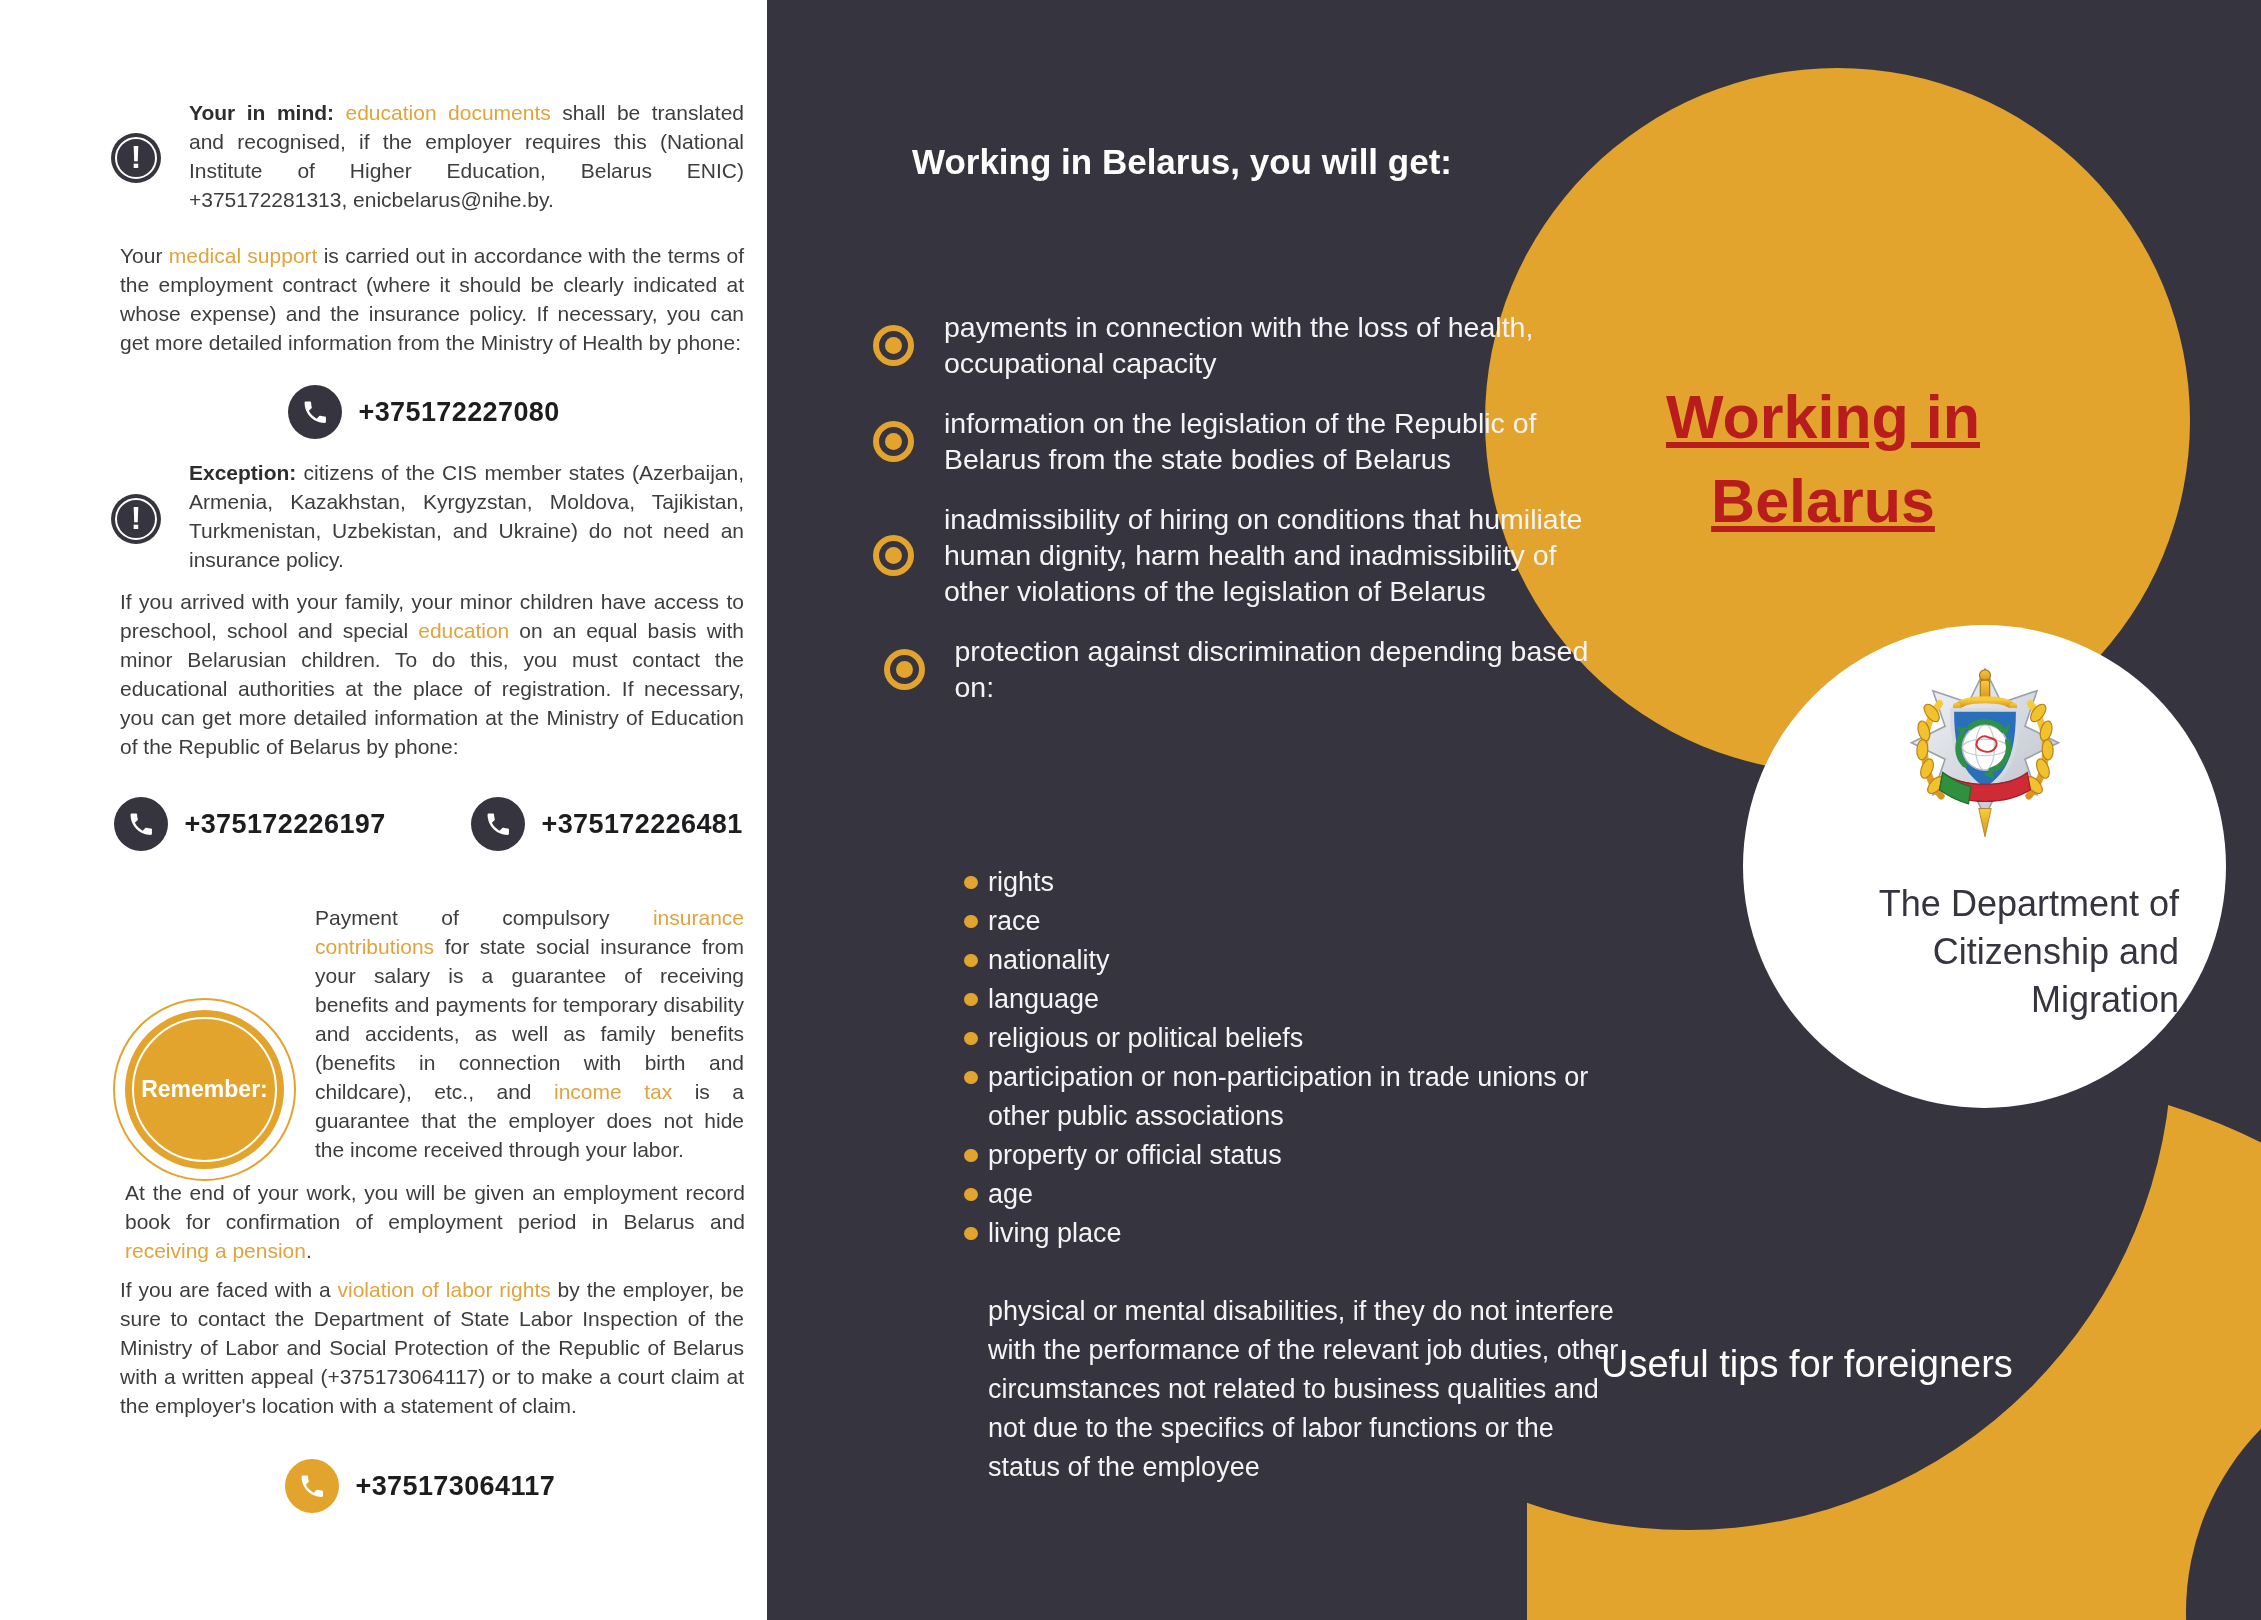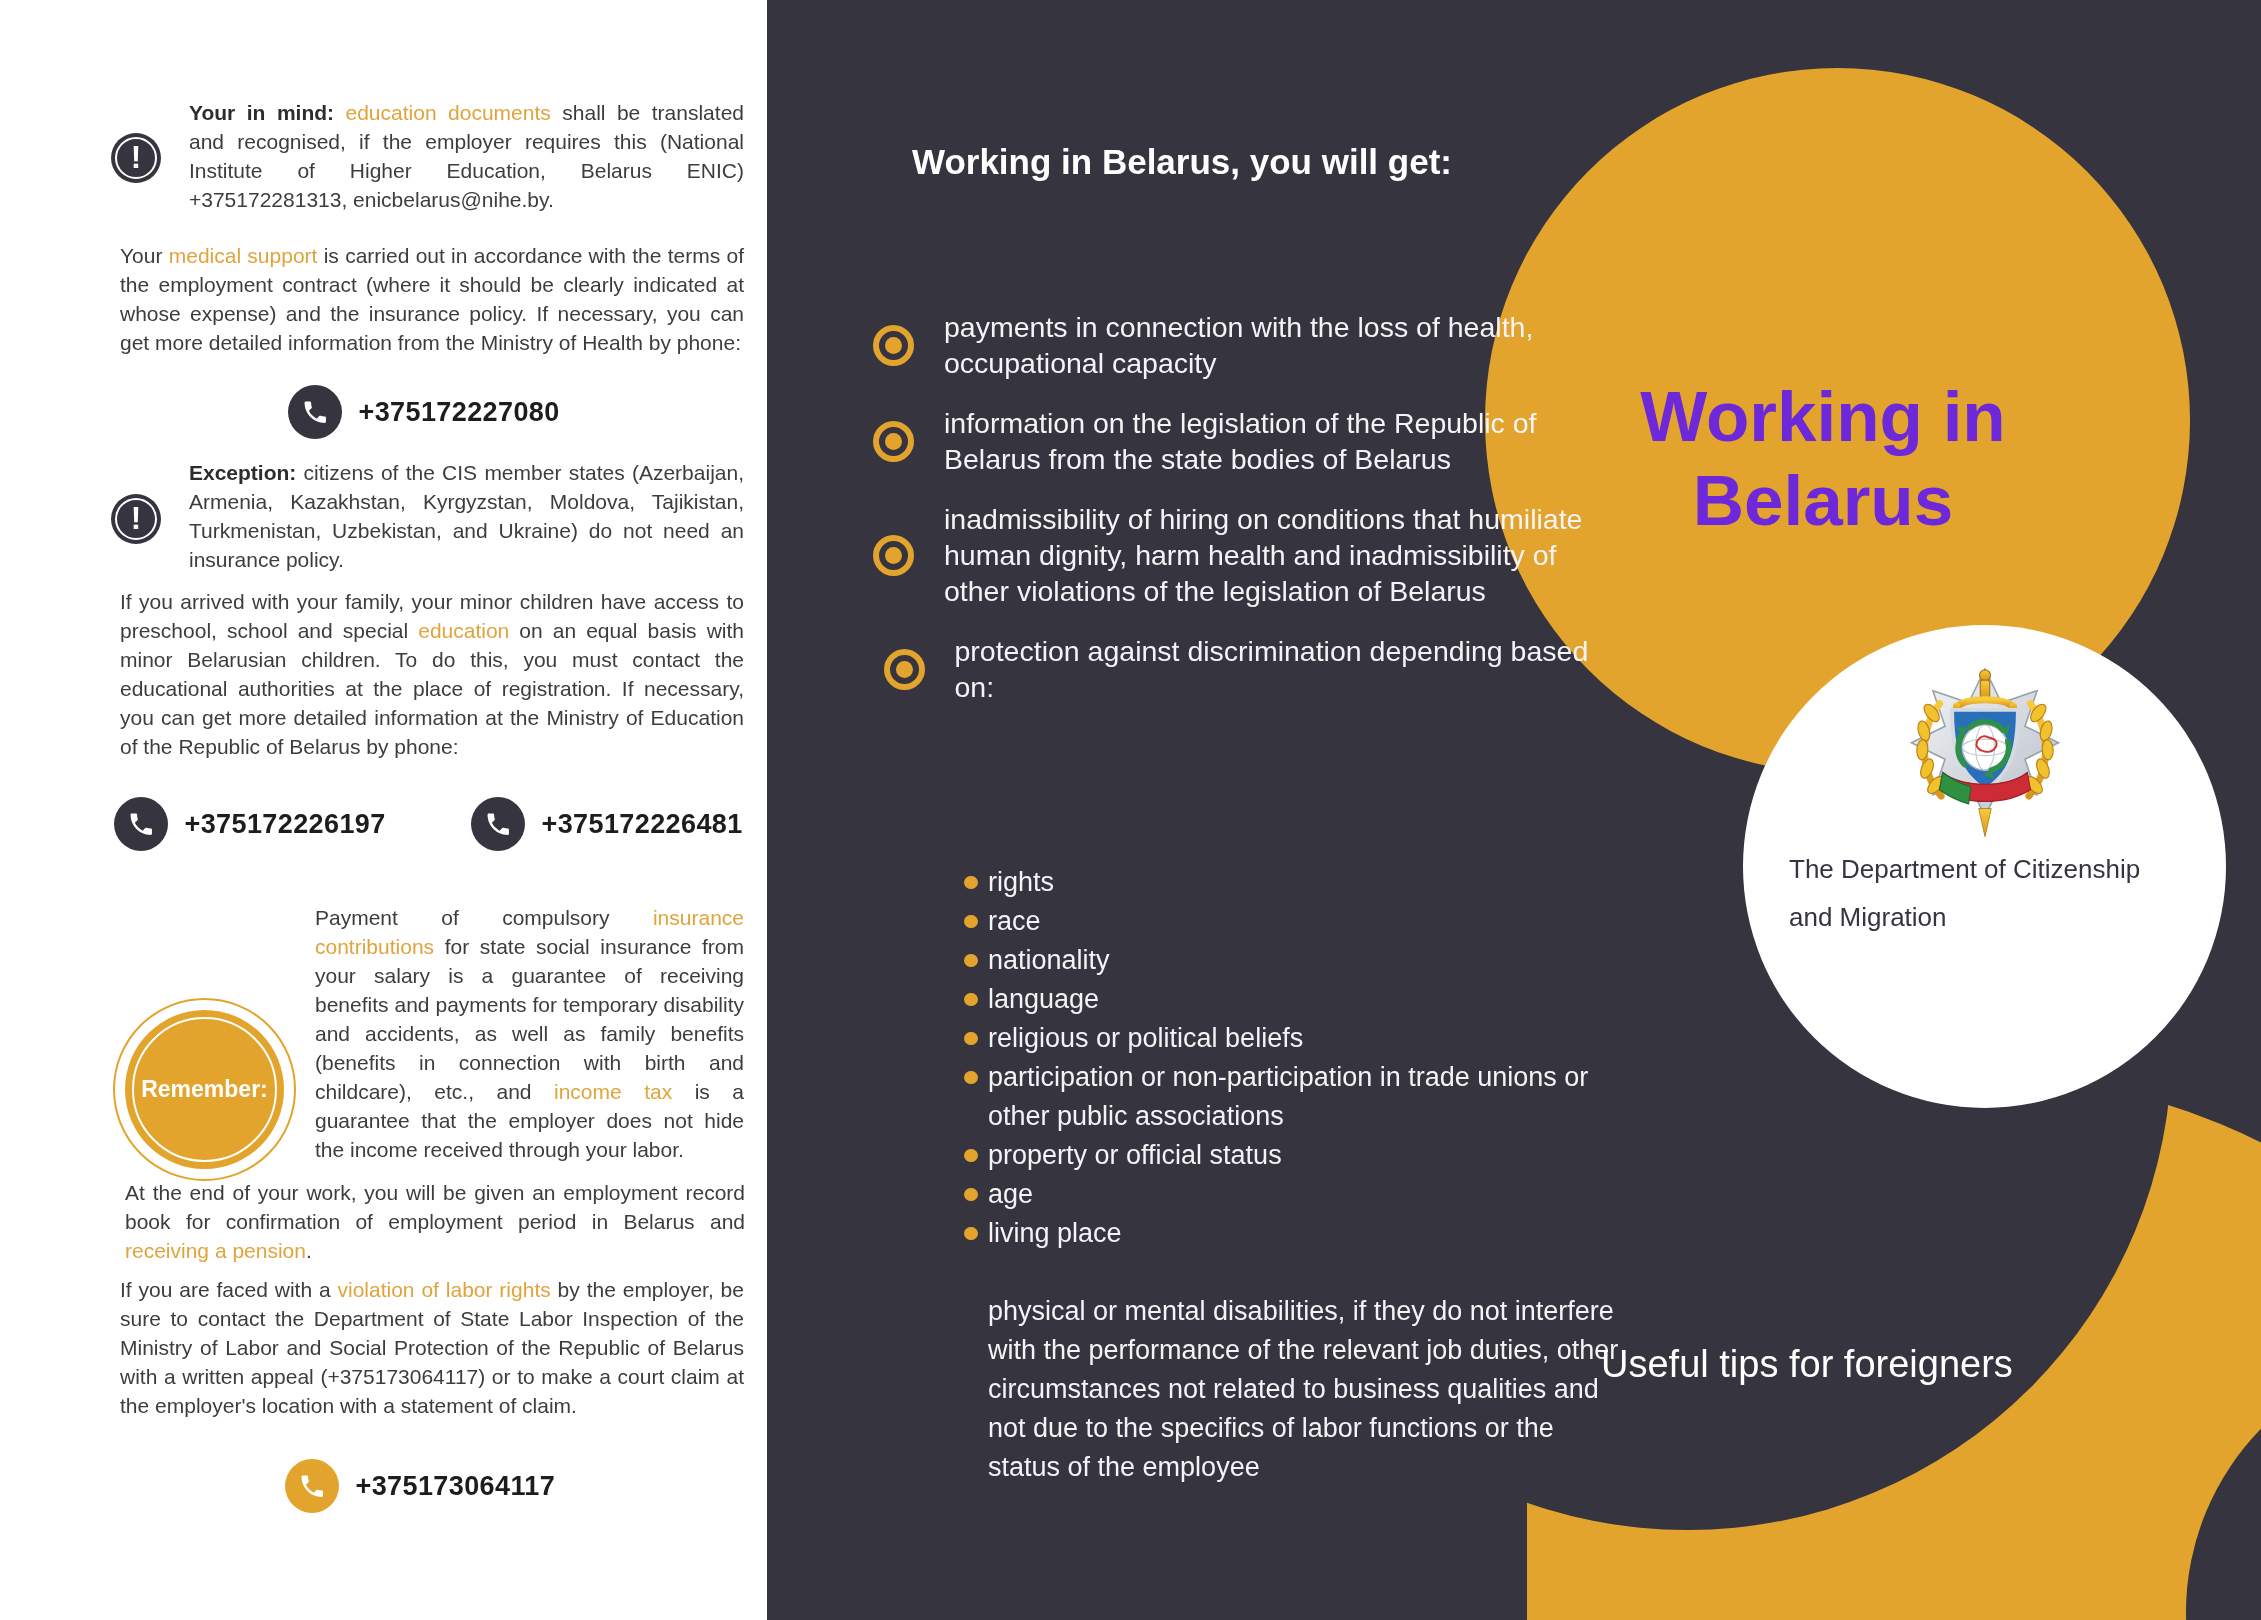--- a/index.html
+++ b/index.html
@@ -42,24 +42,24 @@
   .ground{display:flex;align-items:flex-start;font-size:27px;line-height:39px;color:#F4F4F6;}
   .ground .dot{width:13.5px;height:13.5px;border-radius:50%;background:#E2A42D;flex:none;margin:12.8px 10.5px 0 0;}
   .ground .g-text{max-width:638px;}
   .grounds-note{position:absolute;left:988px;top:1292px;width:638px;font-size:27px;line-height:39px;color:#F4F4F6;}
   
   .circle{position:absolute;border-radius:50%;}
   .c-orange{background:#E2A42D;}
   .c-navy{background:#35343F;}
   .c-white{background:#ffffff;}
   .swirl-clip{position:absolute;left:1527px;top:0;width:734px;height:1621px;overflow:hidden;pointer-events:none;}
-  .right-title{position:absolute;left:1613px;top:375px;width:420px;text-align:center;color:#6d28d9;
-               font-size:71px;line-height:84px;font-weight:bold;}
-  .dept-name{position:absolute;left:1789px;top:845px;width:390px;text-align:left;color:#35343F;
-             font-size:26px;line-height:48px;}
+  .right-title{position:absolute;left:1613px;top:375px;width:420px;text-align:center;color:#b91c1c;
+               font-size:61px;line-height:84px;font-weight:bold;text-decoration:underline;}
+  .dept-name{position:absolute;left:1789px;top:880px;width:390px;text-align:right;color:#35343F;
+             font-size:36px;line-height:48px;}
   .tagline{position:absolute;left:1561px;top:1343px;font-size:38px;color:#fff;white-space:nowrap;margin-left:40px;}
 </style>
 </head>
 <body>
 
 <div class="canvas">
 
   <div>
 
     <div class="alert-icon" style="left:111px;top:133px;">

